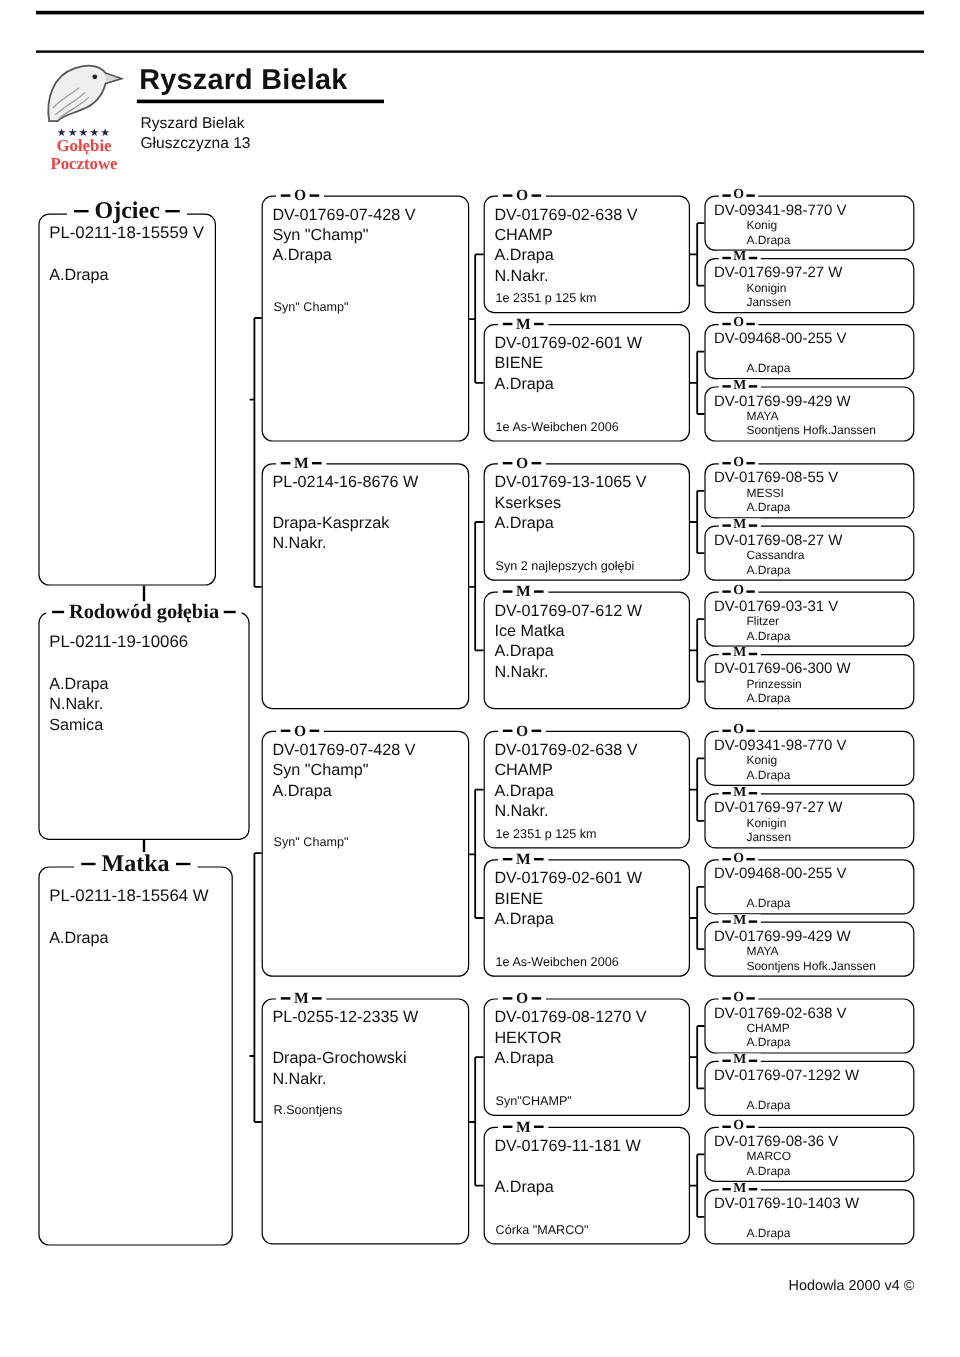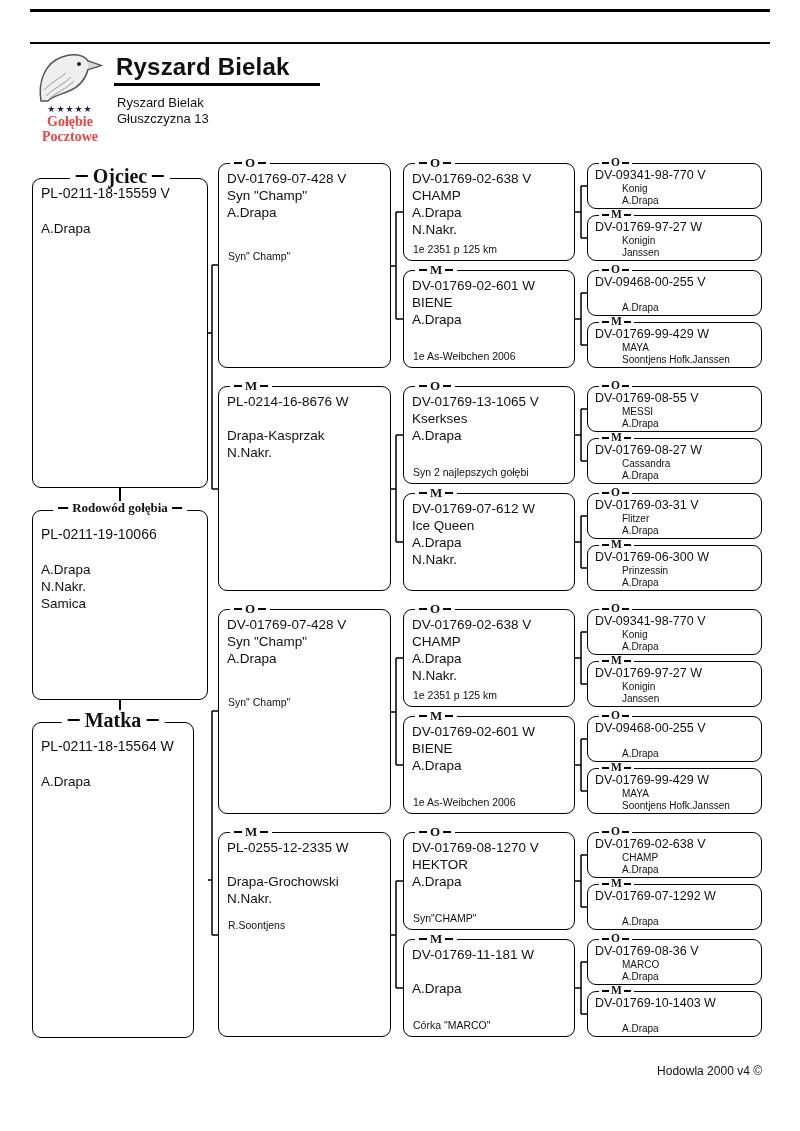--- a/index.html
+++ b/index.html
@@ -27,21 +27,21 @@
   .lbl { position:absolute; display:flex; align-items:center; background:#fff;
          font-family:"Liberation Serif", serif; font-weight:bold; line-height:1;
          white-space:nowrap; padding:0 1px; }
   .lbl::before, .lbl::after { content:""; height:2px; background:#000; }
   .om { top:-8px; left:11px; font-size:13px; }
   .om::before, .om::after { width:8px; margin:0 3px; }
   .g4 > .om { font-size:11.5px; top:-7px; }
   .g4 > .om::before, .g4 > .om::after { width:7px; margin:0 2px; }
   .big { top:-13px; left:50%; transform:translateX(-50%); font-size:20px; }
   .big::before, .big::after { width:12px; margin:0 5px; height:2.5px; }
-  .big.mid { font-size:13px; top:-10px; }
+  .big.mid { font-size:17px; top:-10px; }
   .big.mid::before, .big.mid::after { height:2px; width:10px; margin:0 4px; }
 
   .inner { padding:6px 8px 4px 8px; }
   .inner.padt { padding-top:15px; }
   .ring { font-size:13.5px; line-height:17px; white-space:nowrap; }
   .ring.g1 { font-size:14px; }
   .ln { font-size:13.5px; line-height:17px; min-height:17px; white-space:nowrap; }
   .gap1 { margin-top:18px; }
   .note { position:absolute; left:9px; font-size:10.5px; white-space:nowrap; }
   .note.at86 { top:86px; }
@@ -89,21 +89,21 @@
              M575 212 H581 M581 186 V238 M581 186 H587 M581 238 H587
              M575 319 H581 M581 293 V345 M581 293 H587 M581 345 H587
              M575 435 H581 M581 409 V461 M581 409 H587 M581 461 H587
              M575 542 H581 M581 516 V568 M581 516 H587 M581 568 H587
              M575 658 H581 M581 632 V684 M581 632 H587 M581 684 H587
              M575 765 H581 M581 739 V791 M581 739 H587 M581 791 H587
              M575 881 H581 M581 855 V907 M581 855 H587 M581 907 H587
              M575 988 H581 M581 962 V1014 M581 962 H587 M581 1014 H587" stroke="#000" stroke-width="1.5" fill="none"></path>
   </svg>
 
-  <div class="pbox" style="left:32px;top:178px;width:176px;height:310px">
+  <div class="pbox" style="left:32px;top:178px;width:148px;height:310px">
     <span class="lbl big">Ojciec</span>
     <div class="inner">
       <div class="ring g1">PL-0211-18-15559 V</div>
       <div class="ln gap1">A.Drapa</div>
       <div class="ln"></div>
       <div class="ln"></div>
     </div>
   </div>
 
   <div class="pbox" style="left:32px;top:510px;width:176px;height:190px">
@@ -200,21 +200,21 @@
       <div class="ln">A.Drapa</div>
       <div class="ln"></div>
     </div>
     <div class="note atbot">Syn 2 najlepszych gołębi</div>
   </div>
 
   <div class="pbox" style="left:403px;top:493px;width:172px;height:98px">
     <span class="lbl om">M</span>
     <div class="inner">
       <div class="ring">DV-01769-07-612 W</div>
-      <div class="ln">Ice Queen</div>
+      <div class="ln">Ice Matka</div>
       <div class="ln">A.Drapa</div>
       <div class="ln">N.Nakr.</div>
     </div>
     <div class="note atbot"></div>
   </div>
 
   <div class="pbox" style="left:403px;top:609px;width:172px;height:98px">
     <span class="lbl om">O</span>
     <div class="inner">
       <div class="ring">DV-01769-02-638 V</div>

